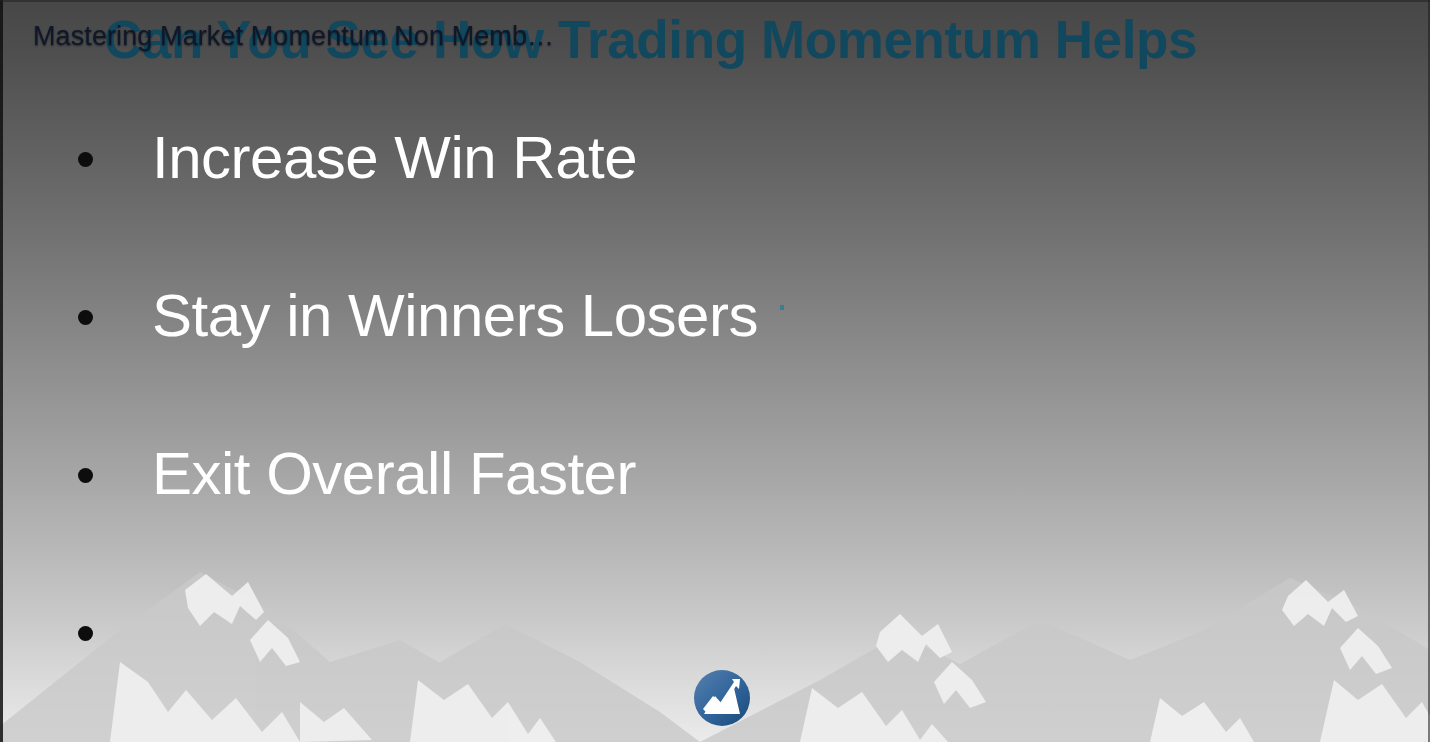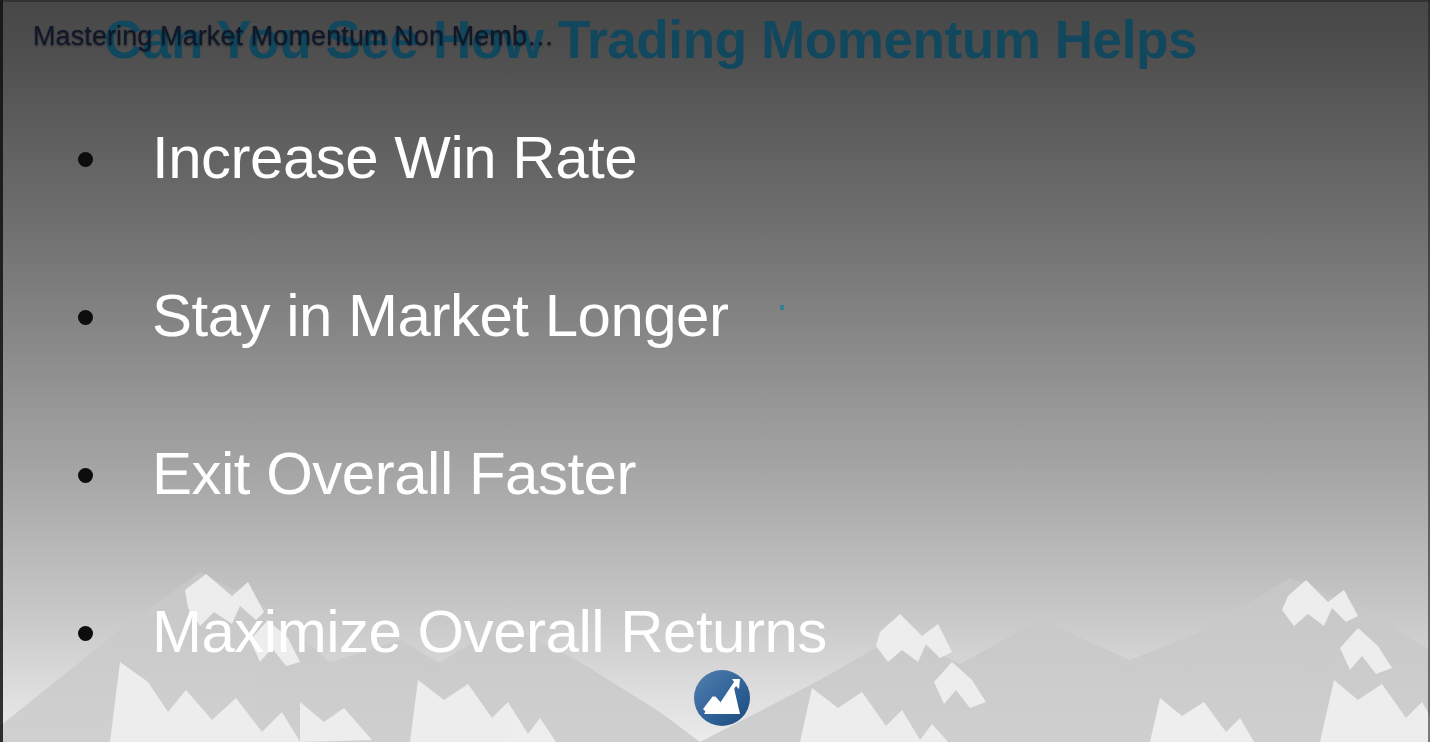--- a/index.html
+++ b/index.html
@@ -182,31 +182,30 @@
 
   <div id="bullets">
 
     <div class="bullet-row">
       <span class="bullet-dot"></span>
       <span class="bullet-text">Increase Win Rate</span>
     </div>
 
     <div class="bullet-row">
       <span class="bullet-dot"></span>
-      <span class="bullet-text">Stay in Market Longer</span>
+      <span class="bullet-text">Stay in Winners Losers</span>
     </div>
 
     <div class="bullet-row">
       <span class="bullet-dot"></span>
       <span class="bullet-text">Exit Overall Faster</span>
     </div>
 
     <div class="bullet-row">
       <span class="bullet-dot"></span>
-      <span class="bullet-text">Maximize Overall Returns</span>
     </div>
 
   </div>
 
   <div id="teal-speck"></div>
 
   <svg id="brand-logo" viewBox="0 0 58 58" aria-hidden="true">
     <defs>
       <linearGradient id="logoGrad" x1="0" y1="0" x2="1" y2="1">
         <stop offset="0%" stop-color="#5580ad"></stop>

